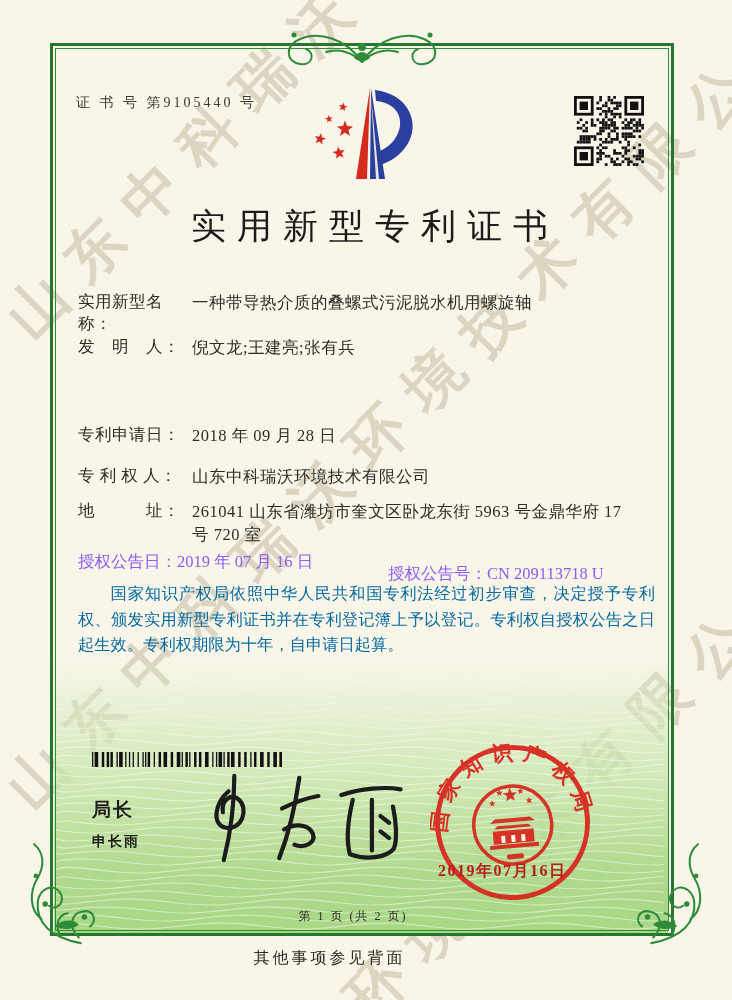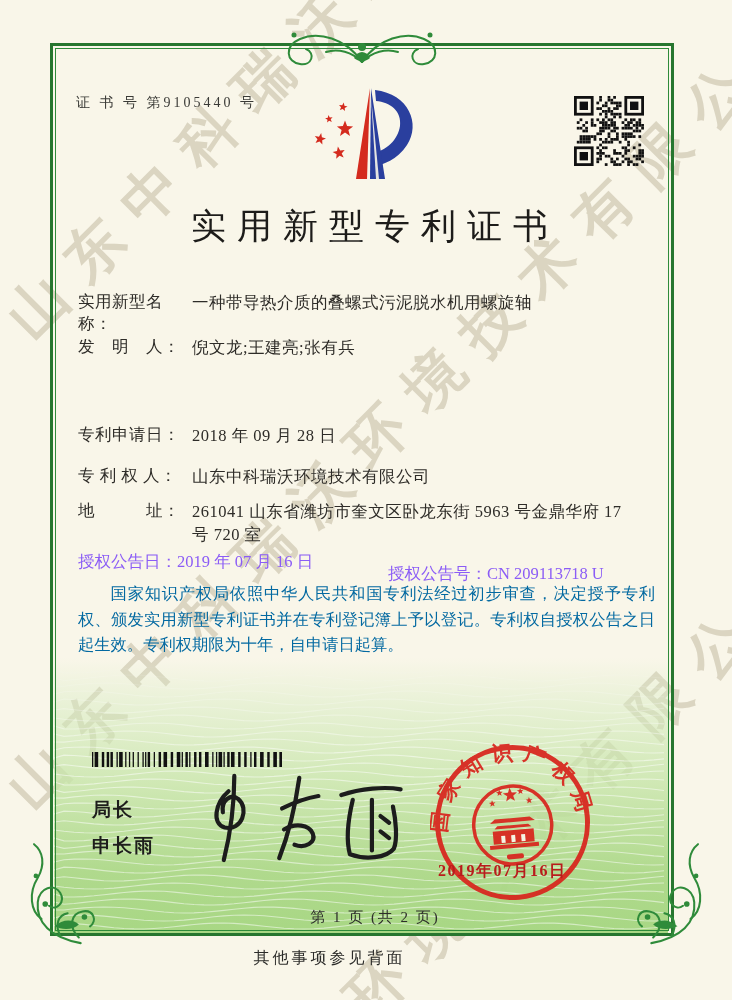--- a/index.html
+++ b/index.html
@@ -41,28 +41,28 @@
   .fvalue{display:inline-block;width:450px;vertical-align:top;letter-spacing:.5px;line-height:23px;}
   .grant-row{position:absolute;left:78px;top:551px;width:578px;z-index:5;font-size:16.5px;color:#8b5cf6;}
   .grant-b{position:absolute;left:310px;top:12px;}
   .paras{position:absolute;left:78px;top:581px;width:577px;z-index:5;
          font-size:16.3px;line-height:25.5px;color:#0369a1;text-align:justify;}
   .paras p{margin:0;text-indent:2em;}
 
   .barcode{position:absolute;left:92px;top:752px;z-index:6;}
   .director-label{position:absolute;left:92px;top:797px;z-index:6;font-size:19px;font-weight:bold;
                   font-family:"Liberation Sans","DejaVu Sans",sans-serif;color:#1e1e1c;letter-spacing:2px;}
-  .director-name{position:absolute;left:92px;top:833px;z-index:6;font-size:19px;font-weight:bold;
+  .director-name{position:absolute;left:92px;top:833px;z-index:6;font-size:14px;font-weight:bold;
                  font-family:"Liberation Sans","DejaVu Sans",sans-serif;color:#1e1e1c;letter-spacing:2px;}
   .signature{position:absolute;left:198px;top:768px;z-index:6;}
   .seal{position:absolute;left:430px;top:740px;z-index:6;opacity:.93;}
   .seal-date{position:absolute;left:438px;top:861px;z-index:7;font-size:16px;font-weight:bold;
              color:#b91c1c;letter-spacing:1.5px;}
-  .page-info{position:absolute;left:66px;top:908px;width:618px;text-align:center;z-index:6;
-             font-size:15px;color:#2d2d2b;letter-spacing:2px;}
+  .page-info{position:absolute;left:44px;top:908px;width:618px;text-align:center;z-index:6;
+             font-size:12px;color:#2d2d2b;letter-spacing:2px;}
   .back-note{position:absolute;left:0;top:948px;width:659px;text-align:center;z-index:5;
              font-size:16px;color:#2b2b29;letter-spacing:3px;}
 </style>
 </head>
 <body>
 
 <div class="page">
 
   <div class="wm" style="left:-10px;top:770px;">山东中科瑞沃环境技术有限公司</div>
   <div class="wm" style="left:-10px;top:1320px;">山东中科瑞沃环境技术有限公司</div>

